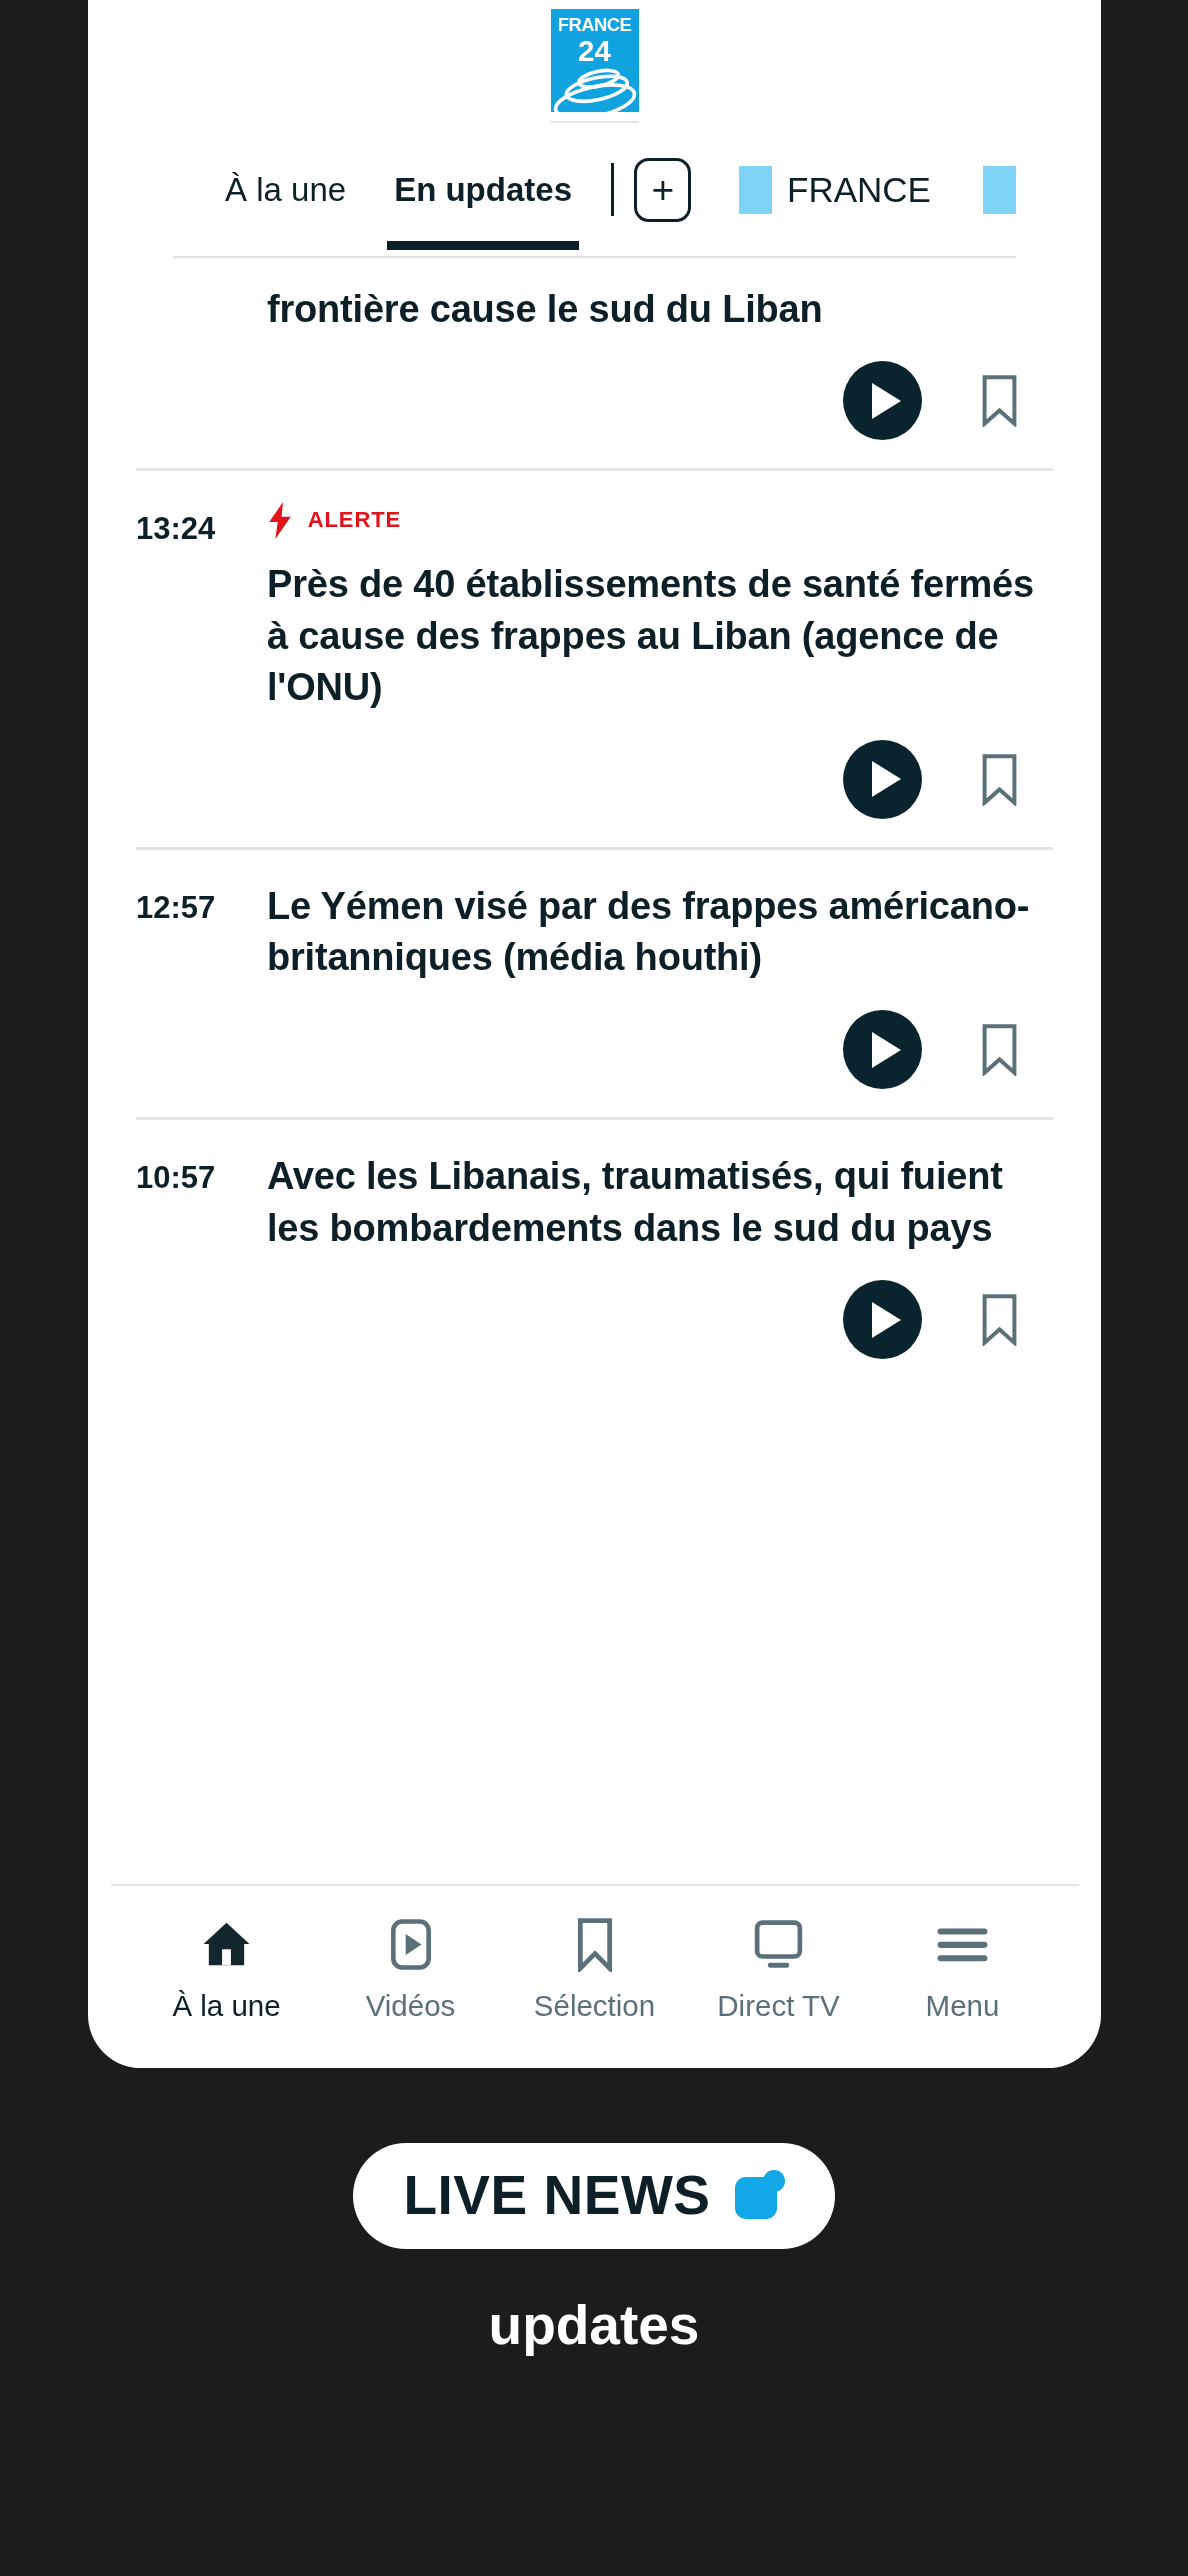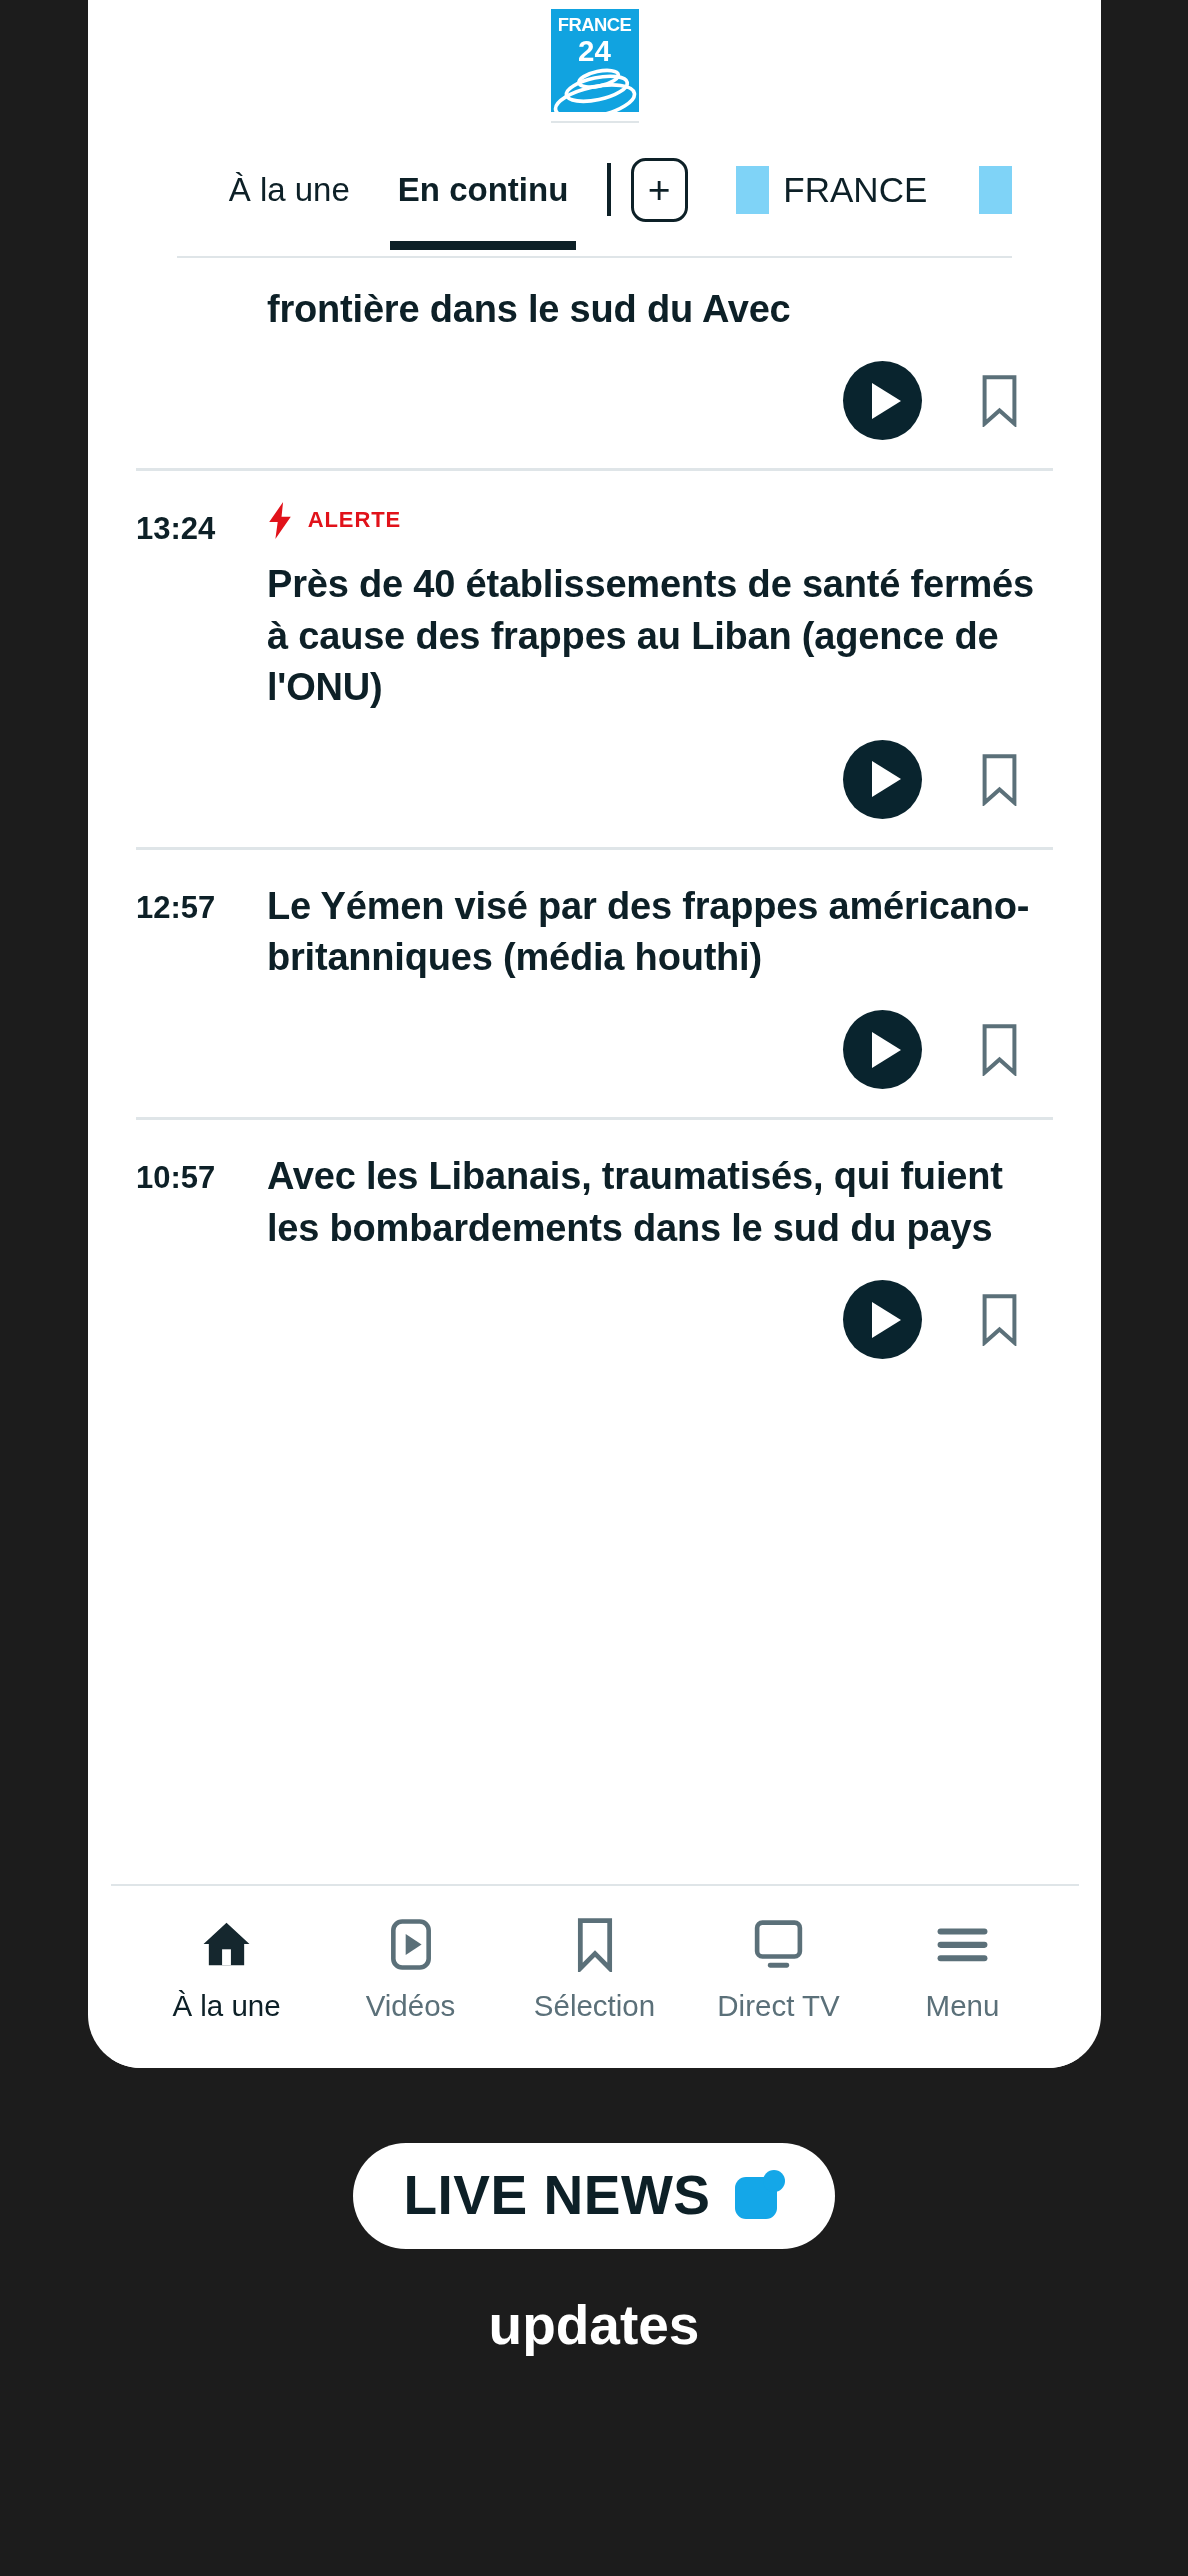--- a/index.html
+++ b/index.html
@@ -179,37 +179,37 @@
           <ellipse cx="52" cy="15" rx="22" ry="8" transform="rotate(-12 52 15)"></ellipse>
           <ellipse cx="50" cy="26" rx="34" ry="12" transform="rotate(-12 50 26)"></ellipse>
           <ellipse cx="48" cy="40" rx="44" ry="16" transform="rotate(-12 48 40)"></ellipse>
         </g>
       </svg>
     </div>
   </div>
 
   <div class="tabbar">
     <div class="tab">À la une</div>
-    <div class="tab active">En continu</div>
+    <div class="tab active">En updates</div>
     <div class="tab-divider"></div>
     <div class="plus-btn">+</div>
     <div class="country-chip">
       <div class="chip-square"></div>
       <div class="chip-label">FRANCE</div>
     </div>
     <div class="chip-square-2"></div>
   </div>
 
   <div class="feed">
 
     <div class="item">
       <div class="item-inner">
         <div class="time"></div>
         <div class="body">
-          <div class="headline clipped">frontière dans le sud du Avec</div>
+          <div class="headline clipped">frontière cause le sud du Liban</div>
         </div>
       </div>
       <div class="actions">
         <div class="play">
             <i></i>
           </div>
         <svg class="bm" viewBox="0 0 24 32">
           <path d="M3 2 L21 2 L21 30 L12 22 L3 30 Z" fill="none" stroke="#5b7079" stroke-width="2.4"></path>
         </svg>
       </div>

